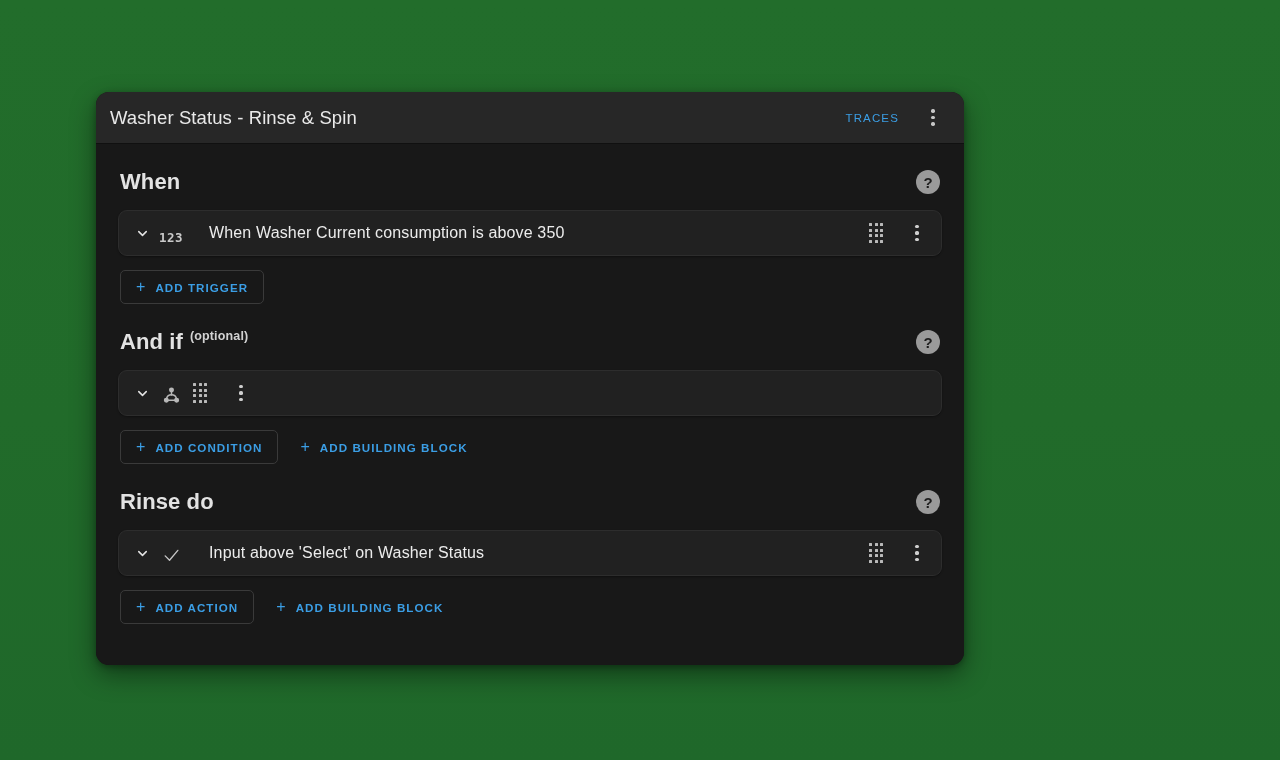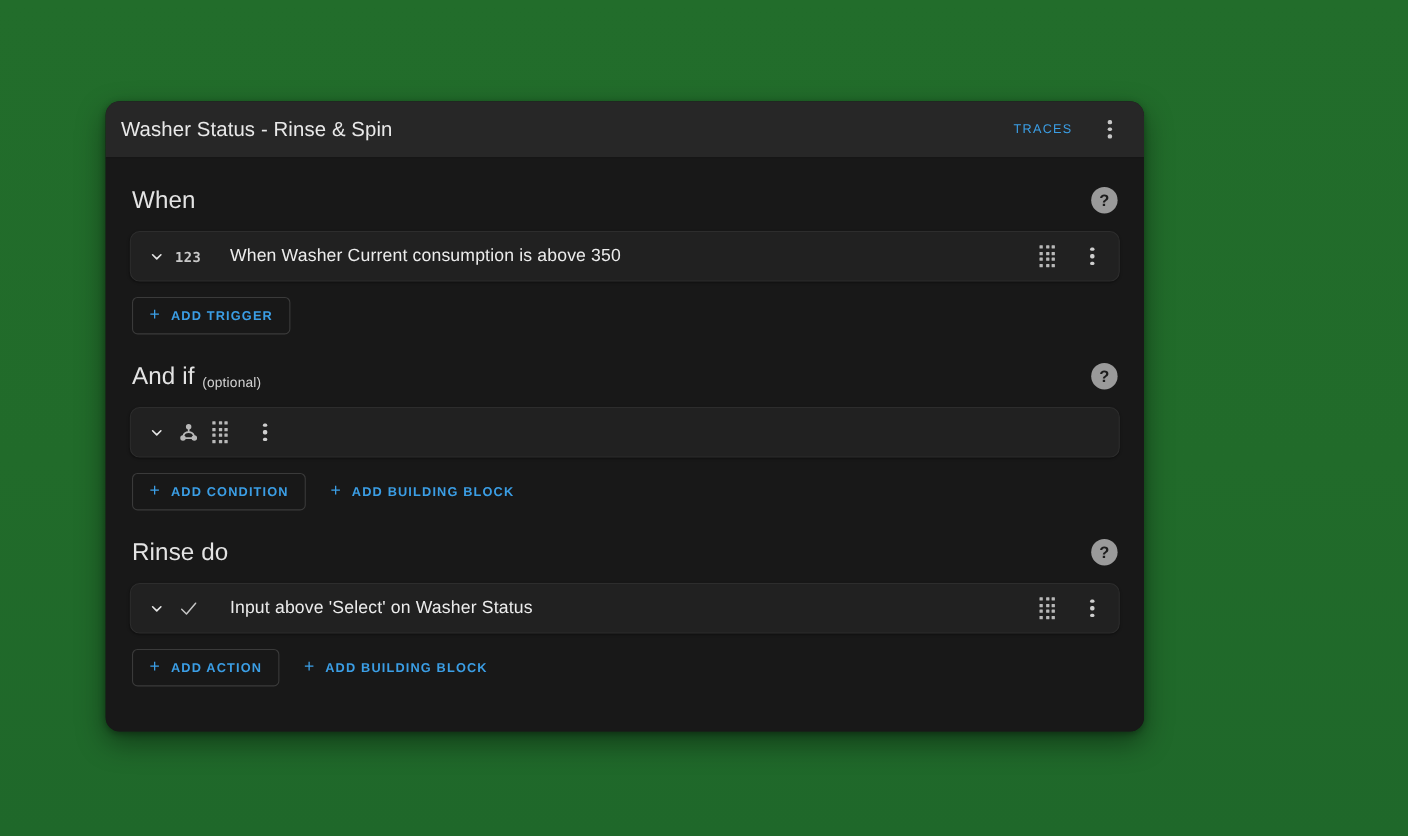--- a/index.html
+++ b/index.html
@@ -19,21 +19,21 @@
     width: 1280px;
     height: 760px;
     background: linear-gradient(180deg, #226d2b 0%, #216b2a 55%, #1f682a 100%);
   }
 
   
   .card {
     position: absolute;
     left: 96px;
     top: 92px;
-    width: 944px;
+    width: 868px;
     height: 573px;
     background: #1a1a1a;
     border-radius: 13px;
     box-shadow: 0 10px 26px rgba(0,0,0,0.42), 0 2px 6px rgba(0,0,0,0.3);
     overflow: hidden;
     display: flex;
     flex-direction: column;
   }
 
   .card-header {
@@ -98,25 +98,25 @@
 
   .section-head {
     display: flex;
     align-items: center;
     height: 44px;
     padding: 0 2px;
   }
   .section-title {
     color: #e3e3e3;
     font-size: 22px;
-    font-weight: 400;
+    font-weight: 700;
     letter-spacing: 0.1px;
     flex: 1;
     display: flex;
-    align-items: flex-end;
+    align-items: flex-start;
     gap: 7px;
   }
   .section-title .optional {
     font-size: 12.5px;
     color: #d2d2d2;
     letter-spacing: 0.15px;
   }
   .help-icon {
     width: 24px;
     height: 24px;
@@ -154,21 +154,21 @@
     cursor: pointer;
     flex: none;
   }
   .chevron svg { display: block; }
 
   .row-type-icon {
     width: 28px;
     height: 24px;
     margin-left: 2px;
     display: flex;
-    align-items: center;
+    align-items: flex-end;
     justify-content: center;
     color: #c0c0c0;
     flex: none;
   }
   .num-icon {
     font-family: "DejaVu Sans Mono", monospace;
     font-size: 12.5px;
     letter-spacing: 0.4px;
     color: #c9c9c9;
     font-weight: 700;

